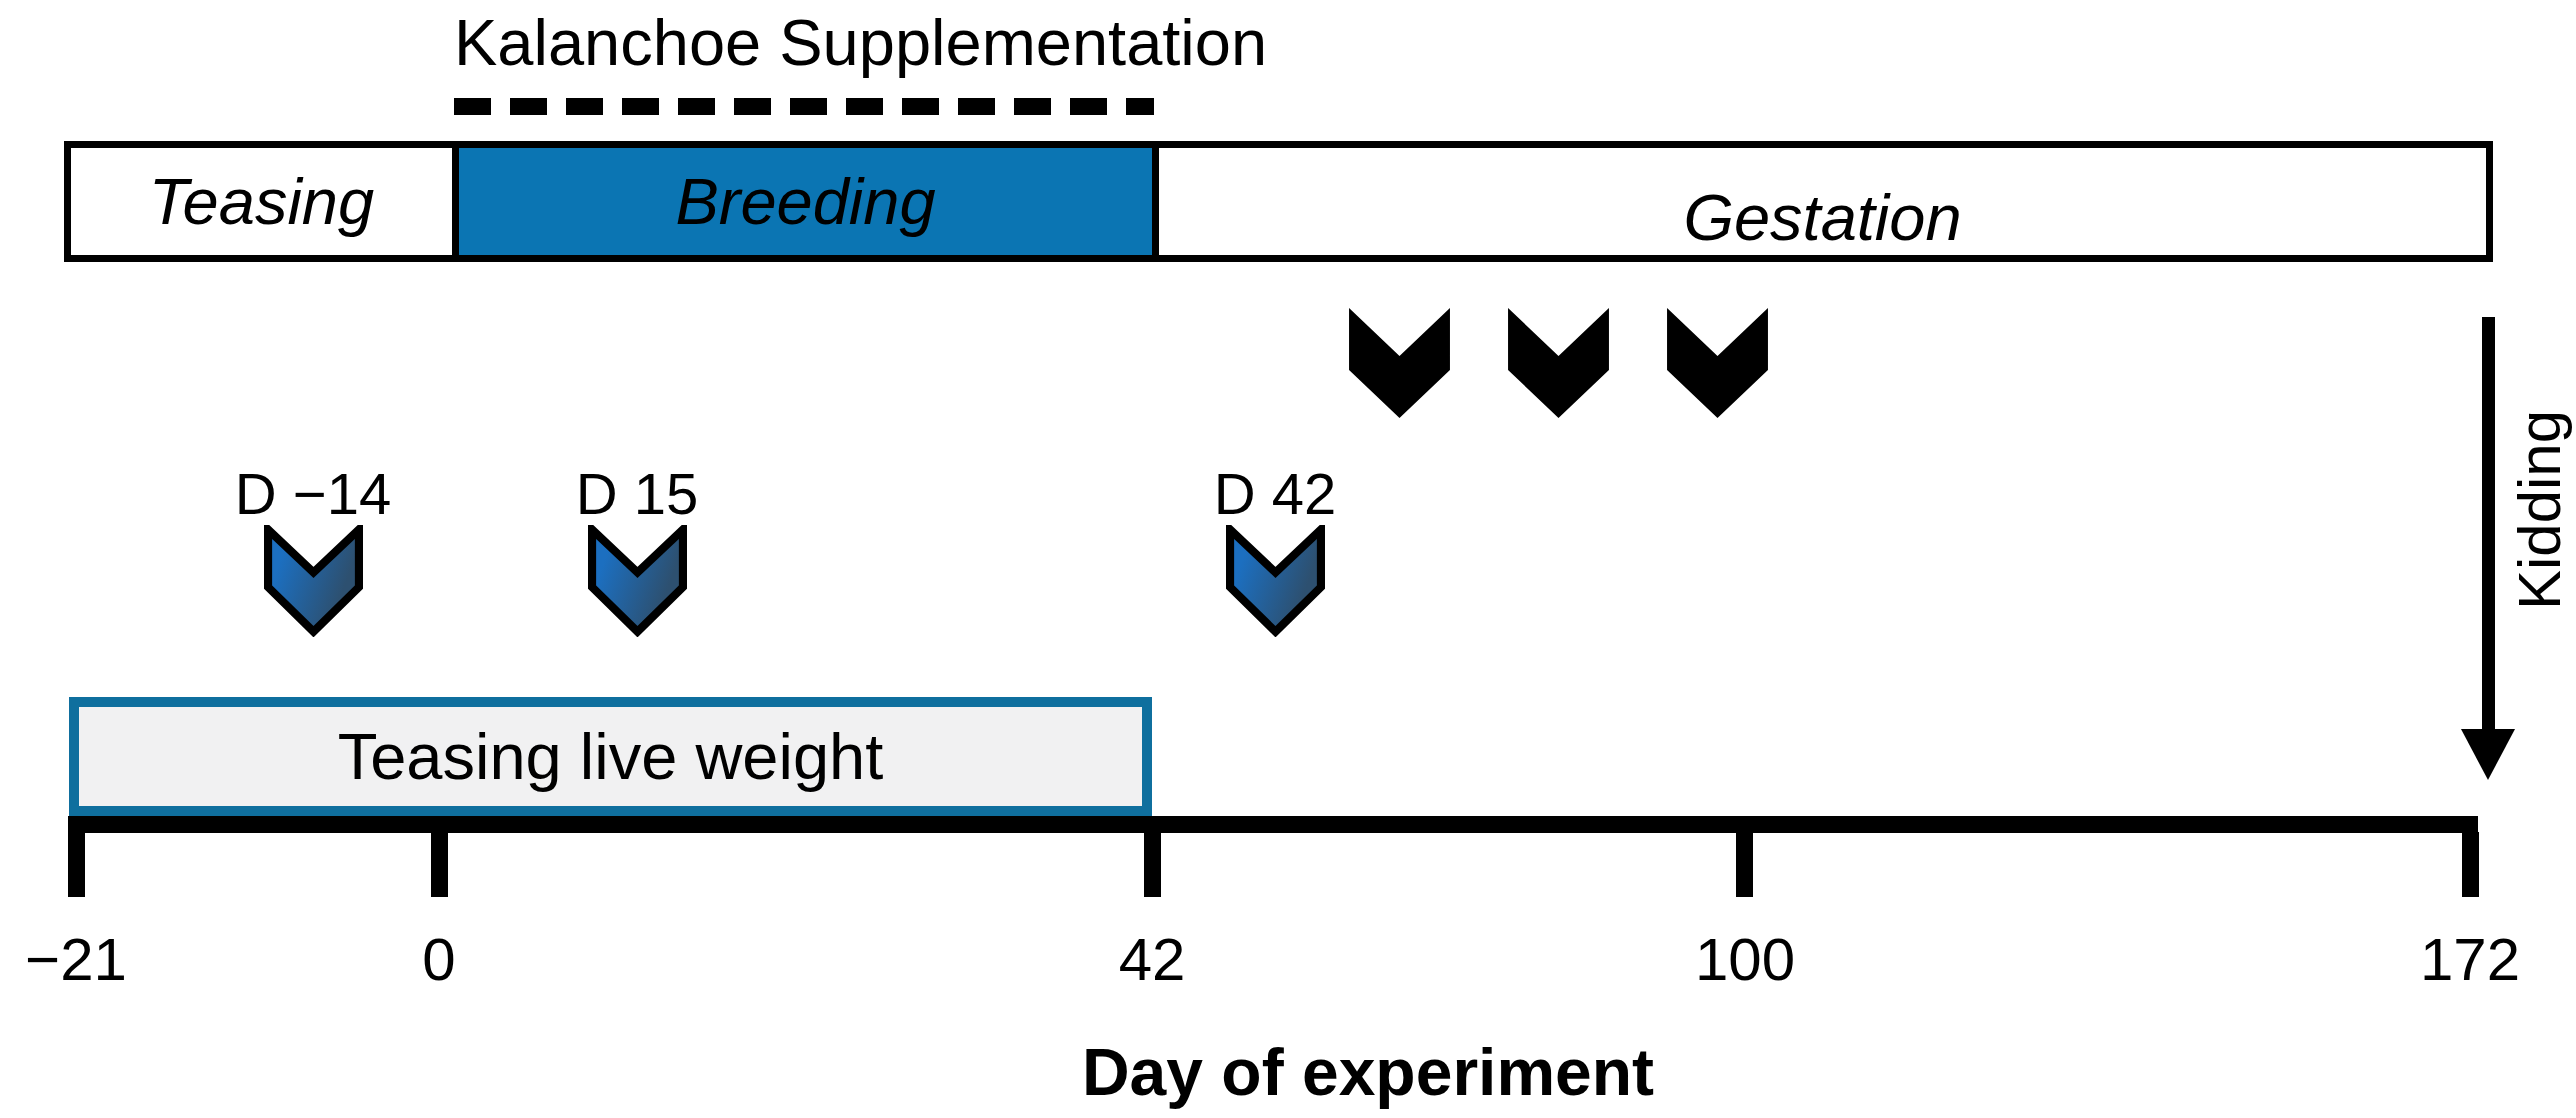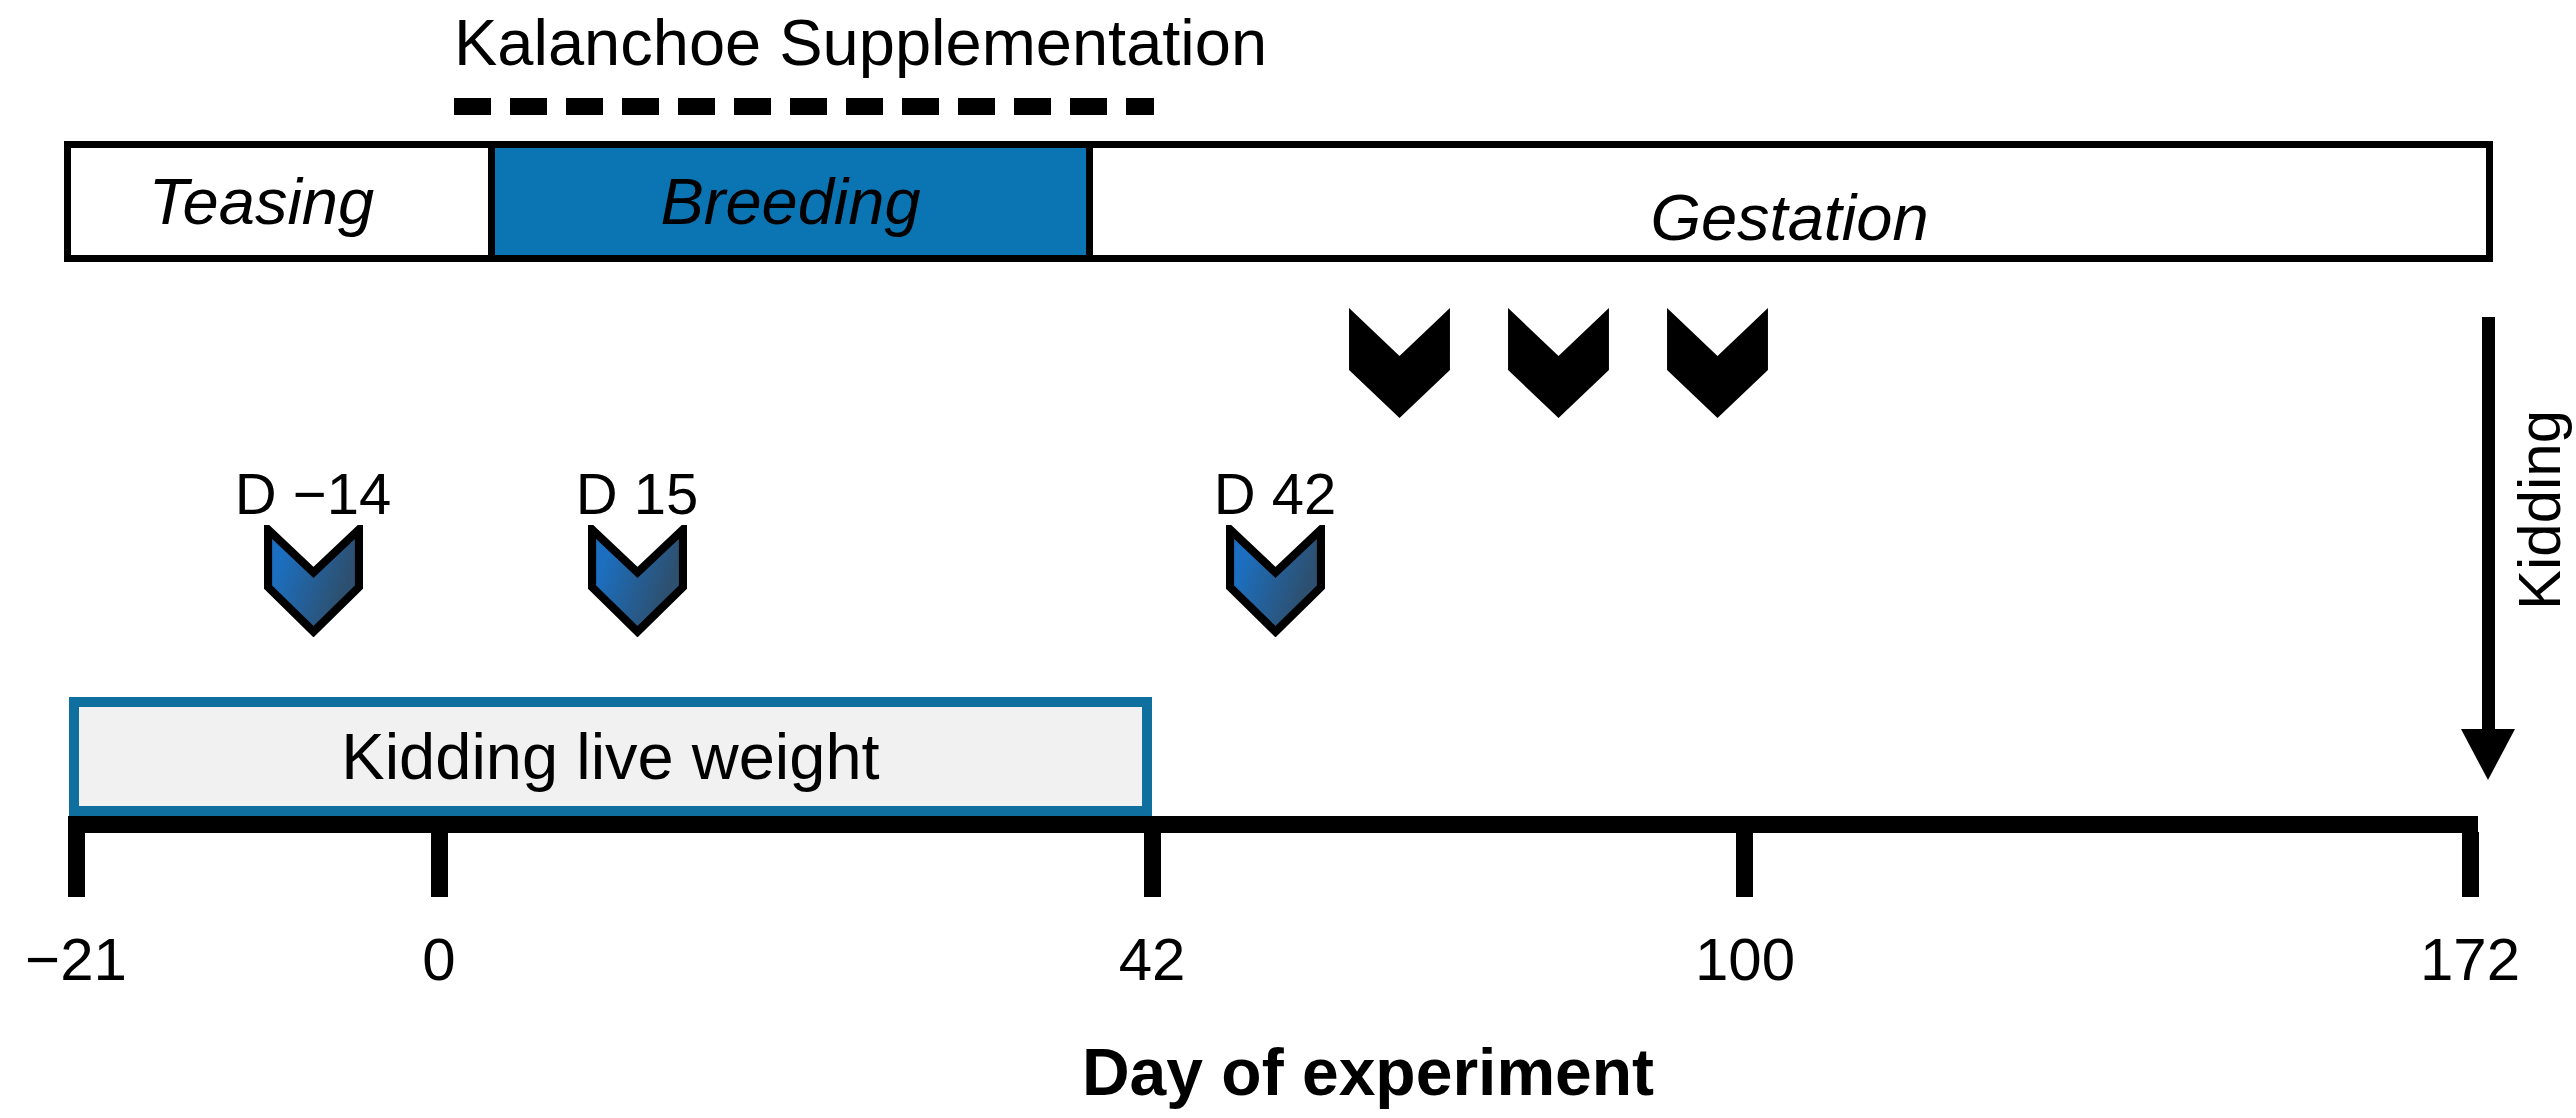--- a/index.html
+++ b/index.html
@@ -19,22 +19,22 @@
              font-size:65px;line-height:1.1;white-space:nowrap;}
   .kal-dash{position:absolute;left:454px;top:98px;width:700px;height:16.6px;
             background:repeating-linear-gradient(to right,var(--ink) 0 37px,transparent 37px 56px);}
 
   
   .phase-bar{position:absolute;left:64px;top:141px;width:2429px;height:121px;
              border:7.5px solid var(--ink);box-sizing:border-box;display:flex;background:var(--paper);}
   .phase{display:flex;align-items:center;justify-content:center;height:100%;
          box-sizing:border-box;font-size:65px;white-space:nowrap;font-style:italic;}
   .phase.teasing{width:381px;background:var(--paper);}
-  .phase.breeding{width:605px;background:var(--breeding-fill);
-                  border-left:7.5px solid var(--ink);border-right:7.5px solid var(--ink);margin-left:36px;}
+  .phase.breeding{width:707px;background:var(--breeding-fill);
+                  border-left:7.5px solid var(--ink);border-right:7.5px solid var(--ink);}
   .phase.gestation{flex:1;background:var(--paper);align-items:flex-end;}
 
   
   .black-chev{position:absolute;top:308px;width:101px;height:110px;}
 
   
   .kid-shaft{position:absolute;left:2482px;top:317px;width:13.3px;height:412px;background:var(--ink);}
   .kid-head{position:absolute;left:2461px;top:729px;width:0;height:0;
             border-left:27px solid transparent;border-right:27px solid transparent;
             border-top:51px solid var(--ink);}
@@ -115,21 +115,21 @@
     </svg>
   </div>
   <div class="event" style="left:1275px">
     <div class="event-label">D 42</div>
     <svg width="99" height="112" viewBox="0 0 122 137">
       <polygon points="5,5 5,76 61,131 117,76 117,5 61,58" fill="url(#chevGrad)" stroke="#000000" stroke-width="10" stroke-linejoin="miter"></polygon>
     </svg>
   </div>
 
   <div class="weekly-box">
-    <span>Kidding live weight</span>
+    <span>Teasing live weight</span>
   </div>
 
   <div class="axis-line"></div>
   <div class="tick" style="left:68px"></div>
   <div class="tick" style="left:431px"></div>
   <div class="tick" style="left:1144px"></div>
   <div class="tick" style="left:1736px"></div>
   <div class="tick" style="left:2462px"></div>
 
   <div class="tick-label" style="left:76px">−21</div>

